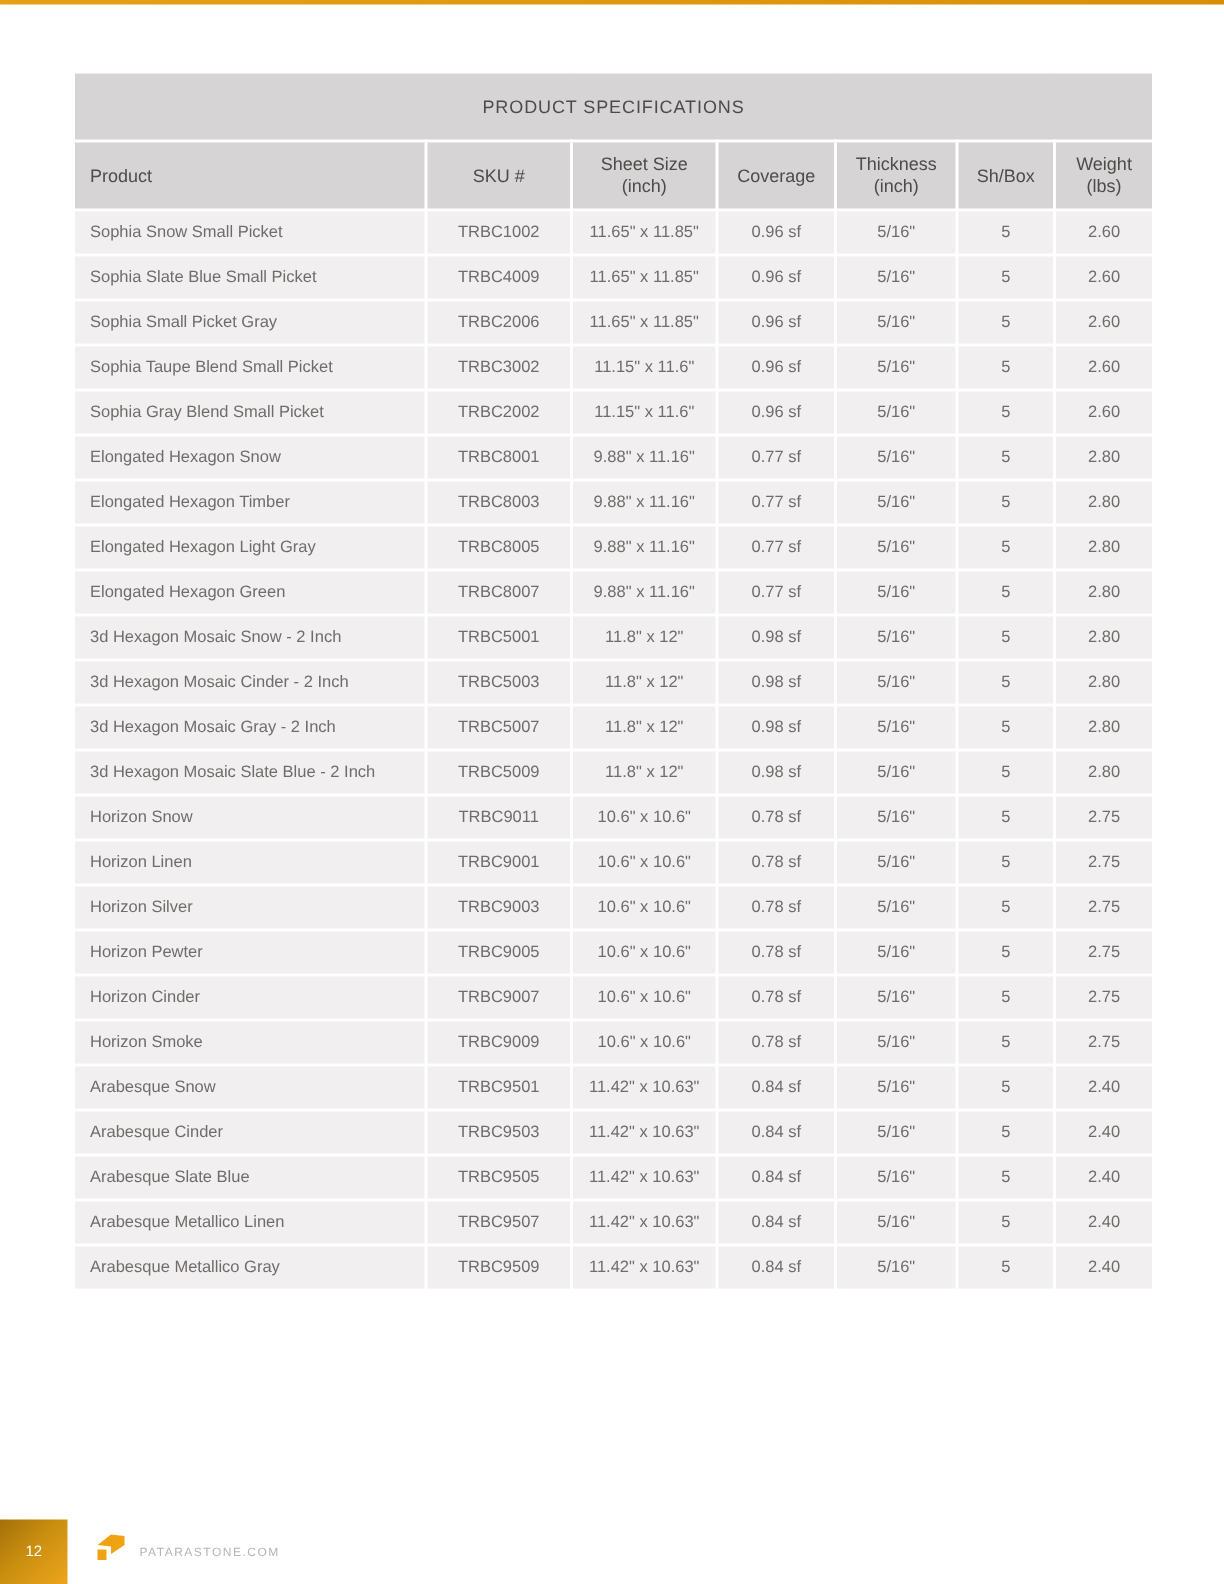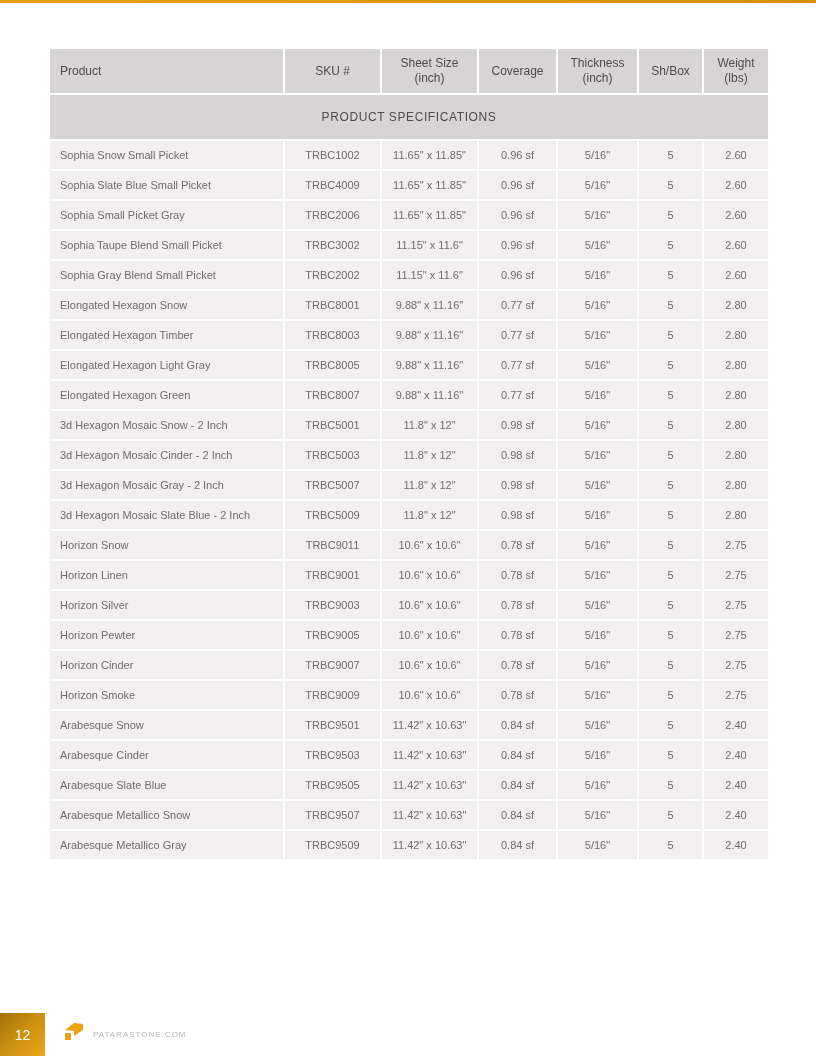--- a/index.html
+++ b/index.html
@@ -65,21 +65,21 @@
   .col-thickness { width: 81px; }
   .col-shbox     { width: 65px; }
   .col-weight    { width: 66px; }
 
   .page-badge {
     position: absolute;
     left: 0; top: 1013px;
     width: 45px; height: 43px;
     background: linear-gradient(135deg, #a47108 0%, #c98e10 45%, #eea51b 100%);
     color: #ffffff;
-    font-size: 14px;
+    font-size: 10px;
     display: flex;
     align-items: center;
     justify-content: center;
   }
   .footer-logo {
     position: absolute;
     left: 62px; top: 1021px;
     width: 24px; height: 23px;
   }
   .footer-site {
@@ -100,31 +100,31 @@
     <col class="col-product">
     <col class="col-sku">
     <col class="col-sheetsize">
     <col class="col-coverage">
     <col class="col-thickness">
     <col class="col-shbox">
     <col class="col-weight">
   </colgroup>
   <thead>
     <tr>
+      <th class="title-cell" colspan="7">PRODUCT SPECIFICATIONS</th>
+    </tr>
+    <tr>
       <th class="product">Product</th>
       <th>SKU #</th>
       <th>Sheet Size (inch)</th>
       <th>Coverage</th>
       <th>Thickness (inch)</th>
       <th>Sh/Box</th>
       <th>Weight (lbs)</th>
     </tr>
-    <tr>
-      <th class="title-cell" colspan="7">PRODUCT SPECIFICATIONS</th>
-    </tr>
   </thead>
   <tbody>
       <tr>
         <td class="product">Sophia Snow Small Picket</td>
         <td>TRBC1002</td>
         <td>11.65" x 11.85"</td>
         <td>0.96 sf</td>
         <td>5/16"</td>
         <td>5</td>
         <td>2.60</td>
@@ -312,21 +312,21 @@
       <tr>
         <td class="product">Arabesque Slate Blue</td>
         <td>TRBC9505</td>
         <td>11.42" x 10.63"</td>
         <td>0.84 sf</td>
         <td>5/16"</td>
         <td>5</td>
         <td>2.40</td>
       </tr>
       <tr>
-        <td class="product">Arabesque Metallico Snow</td>
+        <td class="product">Arabesque Metallico Linen</td>
         <td>TRBC9507</td>
         <td>11.42" x 10.63"</td>
         <td>0.84 sf</td>
         <td>5/16"</td>
         <td>5</td>
         <td>2.40</td>
       </tr>
       <tr>
         <td class="product">Arabesque Metallico Gray</td>
         <td>TRBC9509</td>

